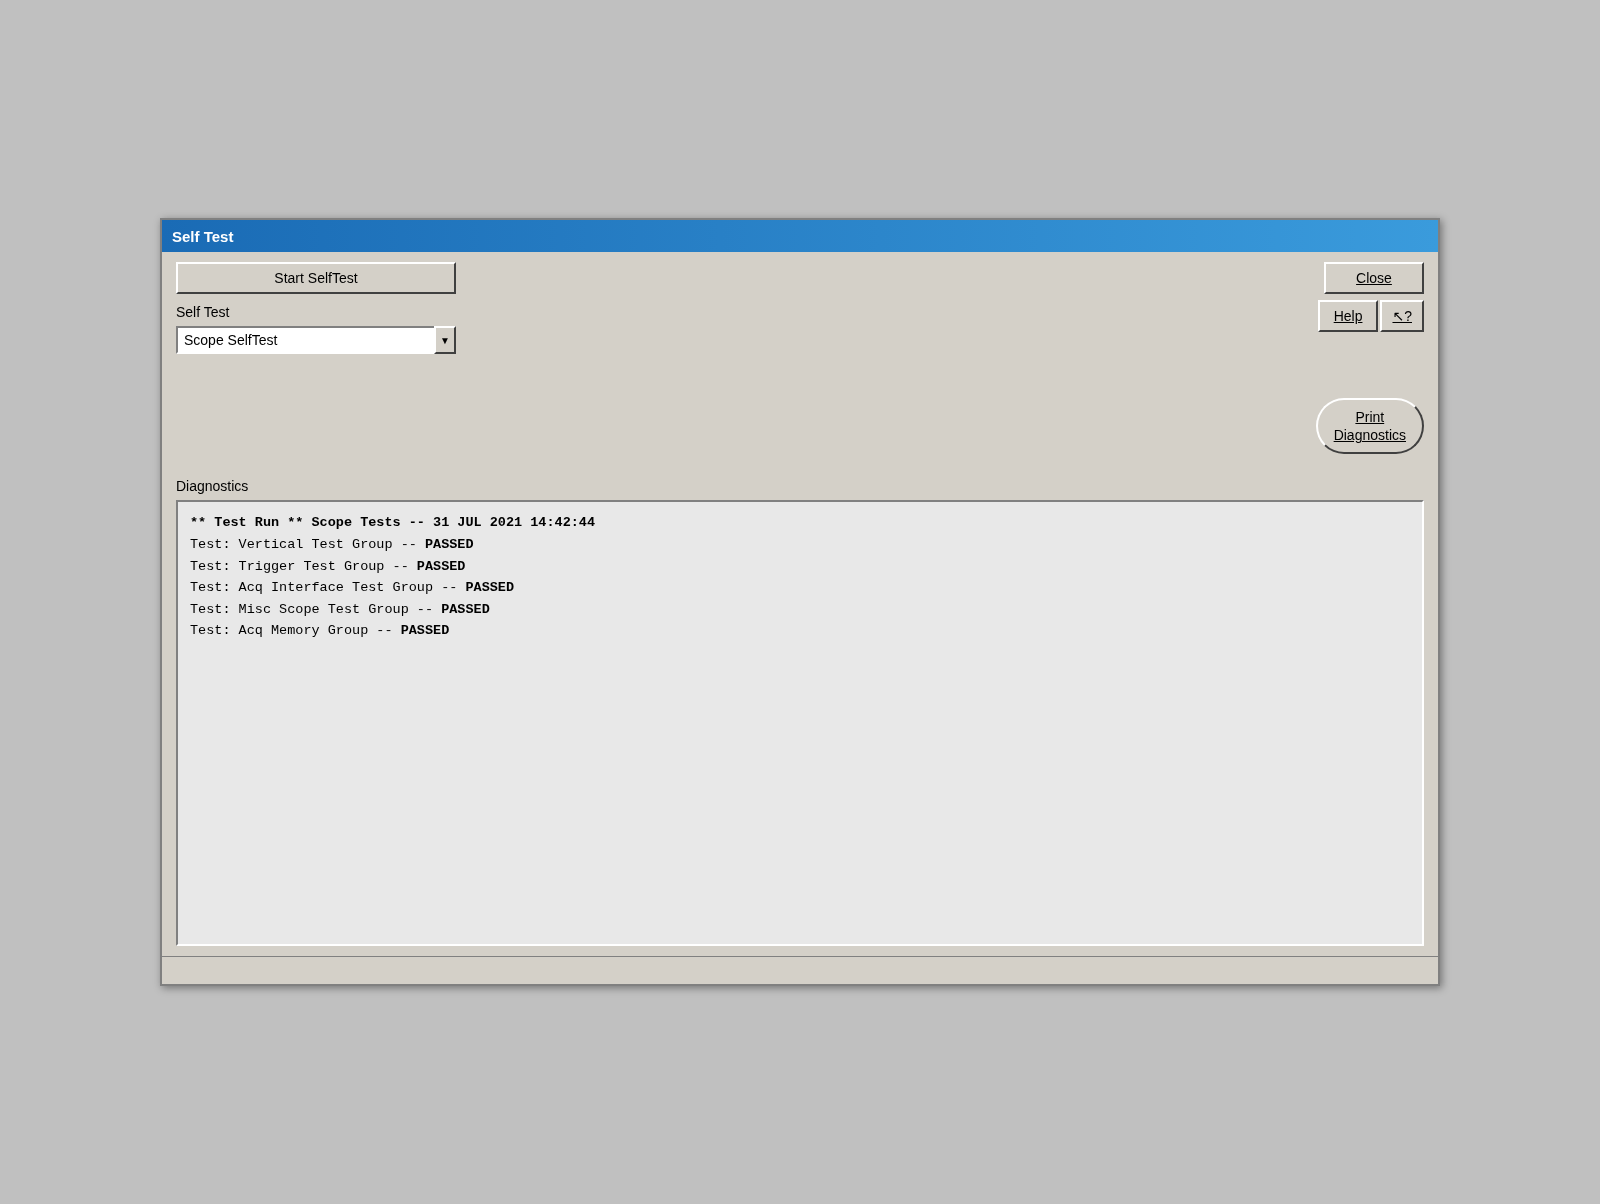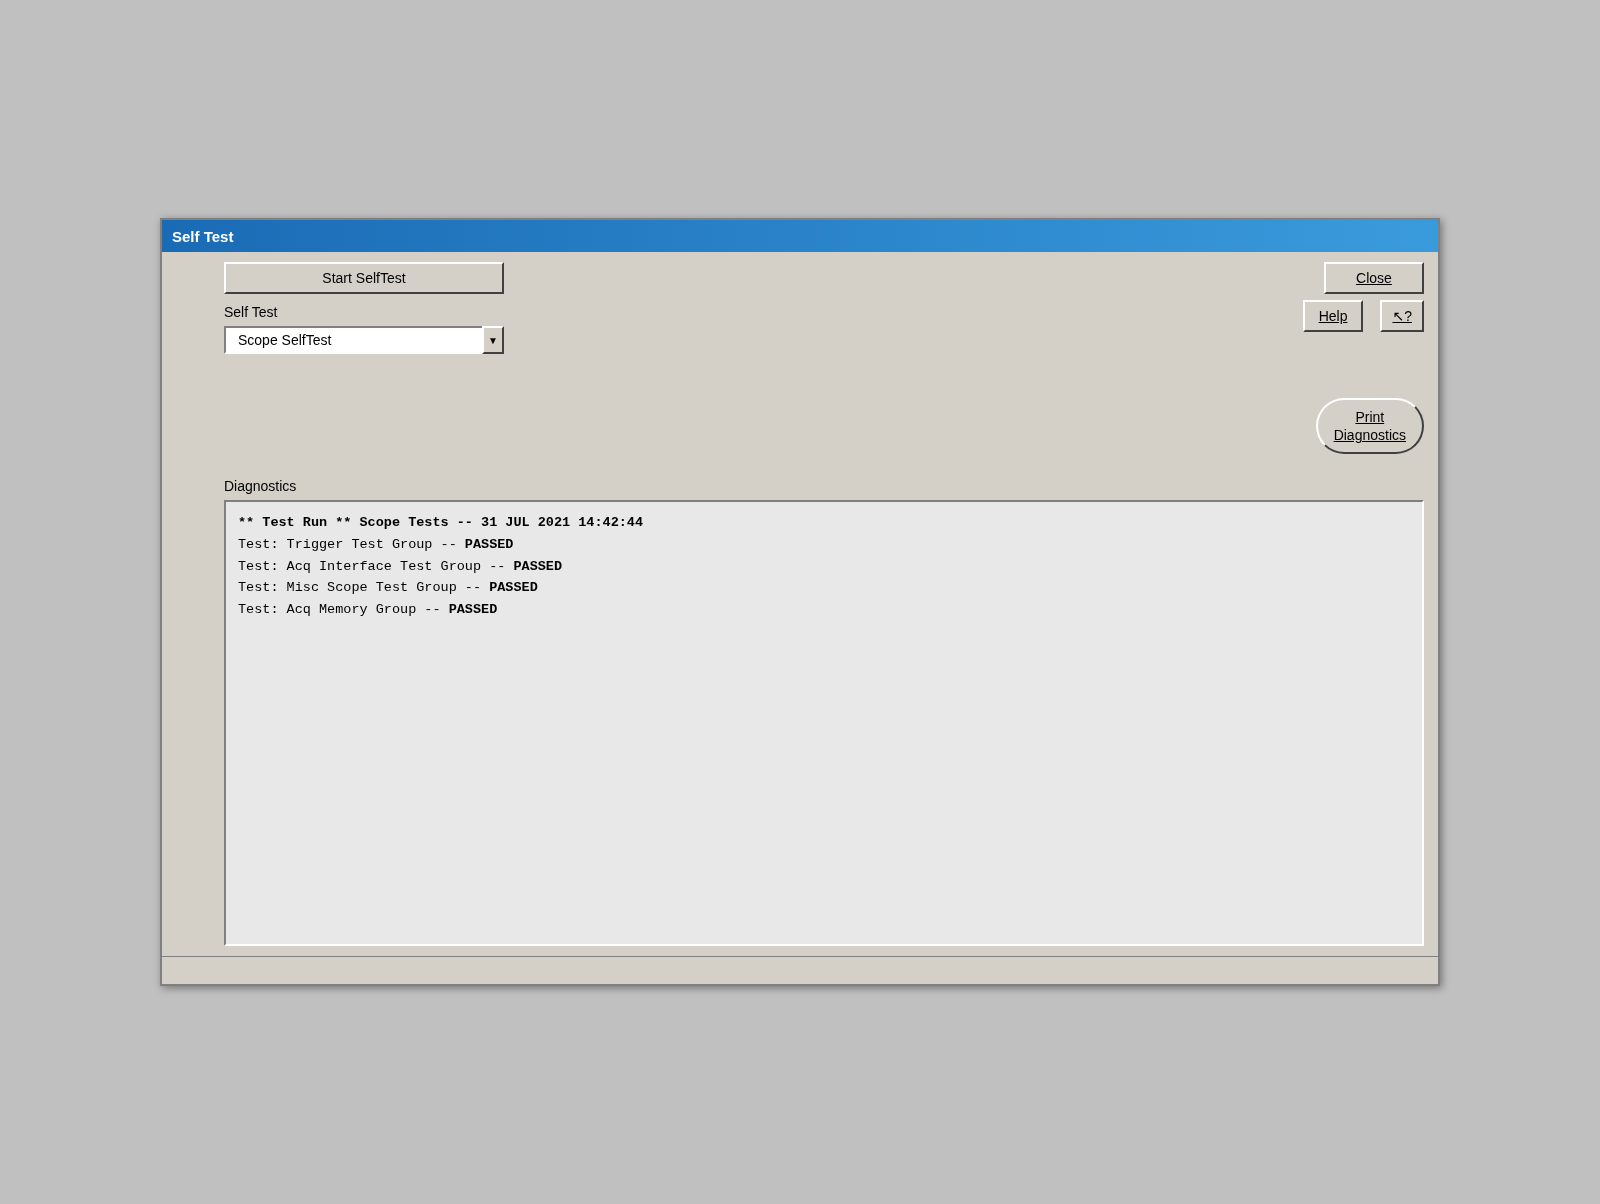--- a/index.html
+++ b/index.html
@@ -41,21 +41,20 @@
       min-height: 32px;
     }
 
     .content-area {
       flex: 1;
       padding: 10px 14px;
       display: flex;
       flex-direction: column;
       gap: 0;
       background: #d4d0c8;
-      margin-left: 48px;
     }
 
     .top-row {
       display: flex;
       justify-content: space-between;
       align-items: flex-start;
       margin-bottom: 8px;
     }
 
     .top-left {
@@ -105,41 +104,41 @@
 
     .btn-context {
       padding: 6px 10px;
       font-size: 14px;
       min-width: 36px;
       text-align: center;
     }
 
     .help-row {
       display: flex;
-      gap: 17px;
+      gap: 2px;
     }
 
     .btn-print {
       padding: 8px 16px;
       font-size: 14px;
       text-align: center;
       line-height: 1.3;
       margin-top: 60px;
       border-radius: 28px;
     }
 
     .label-text {
       font-size: 14px;
       color: #000;
       margin-top: 4px;
     }
 
     .dropdown {
       width: 280px;
-      padding: 4px 12px;
+      padding: 4px 6px;
       font-size: 14px;
       background: #ffffff;
       border-top: 2px solid #808080;
       border-left: 2px solid #808080;
       border-right: 2px solid #ffffff;
       border-bottom: 2px solid #ffffff;
       font-family: Arial, sans-serif;
       cursor: pointer;
       appearance: none;
       -webkit-appearance: none;
@@ -265,20 +264,21 @@
           <span>Print<br>Diagnostics</span>
         </button>
       </div>
 
     </div>
 
     <div class="diagnostics-section">
       <span class="diagnostics-label">Diagnostics</span>
       <div class="diagnostics-box" id="diag-box">
       <div class="header-line">** Test Run **  Scope Tests -- 31 JUL 2021 14:42:44</div>
+          <div>  Test: Vertical Test Group -- <strong>PASSED</strong></div>
           <div>  Test: Trigger Test Group -- <strong>PASSED</strong></div>
           <div>  Test: Acq Interface Test Group -- <strong>PASSED</strong></div>
           <div>  Test: Misc Scope Test Group -- <strong>PASSED</strong></div>
           <div>  Test: Acq Memory Group -- <strong>PASSED</strong></div>
         </div>
     </div>
   </div>
 
   <div class="status-bar"></div>
 </div>

